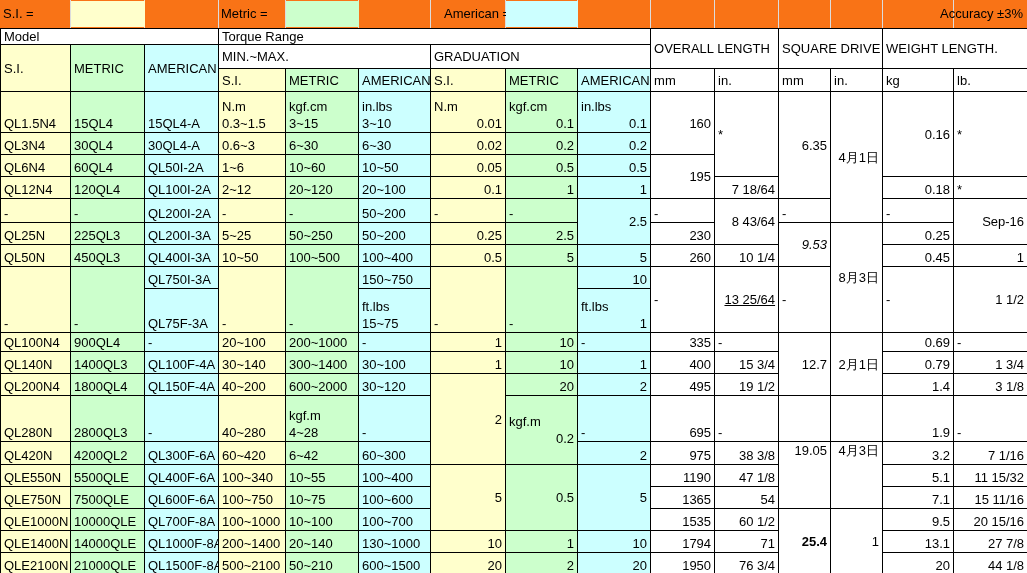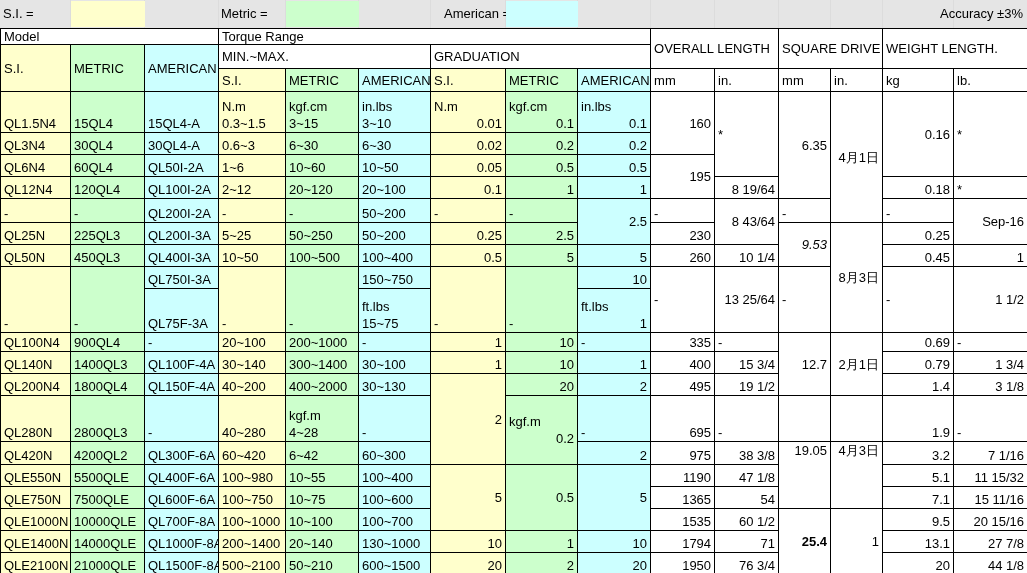--- a/index.html
+++ b/index.html
@@ -2,21 +2,21 @@
 <html><head>
 <meta charset="utf-8">
 <style>
   html,body{margin:0;padding:0;background:#ffffff;}
   .sheet{
     width:1027px;height:573px;position:relative;overflow:hidden;
     background:#ffffff;color:#000;
     font-family:"Liberation Sans",sans-serif;font-size:13px;
   }
   
-  .topbar{position:relative;height:28px;background:#e5e5e5;}
+  .topbar{position:relative;height:28px;background:#f97316;}
   .topbar .gl{position:absolute;top:0;bottom:0;width:1px;background:#dcdcdc;}
   .tlabel{position:absolute;top:0;height:28px;line-height:27px;white-space:nowrap;}
   .swatch{position:absolute;top:1px;height:26px;}
   .acc{position:absolute;right:4px;top:0;height:28px;line-height:27px;}
   
   table.spec{border-collapse:collapse;table-layout:fixed;width:1027px;}
   table.spec td{
     border:1px solid #000;padding:0 3px;overflow:hidden;white-space:nowrap;
     font-weight:normal;
   }
@@ -243,21 +243,21 @@
           <td class="y">
             <div class="ln ar">0.1</div>
           </td>
           <td class="g">
             <div class="ln ar">1</div>
           </td>
           <td class="c">
             <div class="ln ar">1</div>
           </td>
           <td>
-            <div class="ln ar">8 19/64</div>
+            <div class="ln ar">7 18/64</div>
           </td>
           <td>
             <div class="ln ar">0.18</div>
           </td>
           <td>
             <div class="ln al">*</div>
           </td>
         </tr>
         <tr style="height: 24px;">
           <td class="y">
@@ -406,21 +406,21 @@
           </td>
           <td class="g" rowspan="2" style="vertical-align: bottom;">
             <div class="ln al">-</div>
           </td>
           <td class="c">
             <div class="ln ar">10</div>
           </td>
           <td rowspan="2" style="vertical-align: middle;">
             <div class="ln al">-</div>
           </td>
-          <td rowspan="2" style="vertical-align: middle;">
+          <td rowspan="2" style="vertical-align: middle; text-decoration: underline;">
             <div class="ln ar">13 25/64</div>
           </td>
           <td rowspan="2" style="vertical-align: middle;">
             <div class="ln al">-</div>
           </td>
           <td rowspan="2" style="vertical-align: middle;">
             <div class="ln al">-</div>
           </td>
           <td rowspan="2" style="vertical-align: middle;">
             <div class="ln ar">1 1/2</div>
@@ -534,24 +534,24 @@
           <td class="g">
             <div class="ln al">1800QL4</div>
           </td>
           <td class="c">
             <div class="ln al">QL150F-4A</div>
           </td>
           <td class="y">
             <div class="ln al">40~200</div>
           </td>
           <td class="g">
-            <div class="ln al">400~2000</div>
-          </td>
-          <td class="c">
-            <div class="ln al">30~130</div>
+            <div class="ln al">600~2000</div>
+          </td>
+          <td class="c">
+            <div class="ln al">30~120</div>
           </td>
           <td class="y" rowspan="3" style="vertical-align: middle;">
             <div class="ln ar">2</div>
           </td>
           <td class="g">
             <div class="ln ar">20</div>
           </td>
           <td class="c">
             <div class="ln ar">2</div>
           </td>
@@ -659,21 +659,21 @@
           <td class="y">
             <div class="ln al">QLE550N</div>
           </td>
           <td class="g">
             <div class="ln al">5500QLE</div>
           </td>
           <td class="c">
             <div class="ln al">QL400F-6A</div>
           </td>
           <td class="y">
-            <div class="ln al">100~980</div>
+            <div class="ln al">100~340</div>
           </td>
           <td class="g">
             <div class="ln al">10~55</div>
           </td>
           <td class="c">
             <div class="ln al">100~400</div>
           </td>
           <td class="y" rowspan="3" style="vertical-align: middle;">
             <div class="ln ar">5</div>
           </td>

